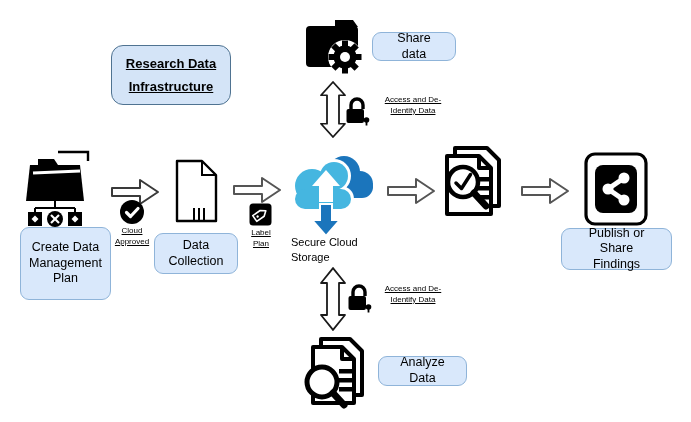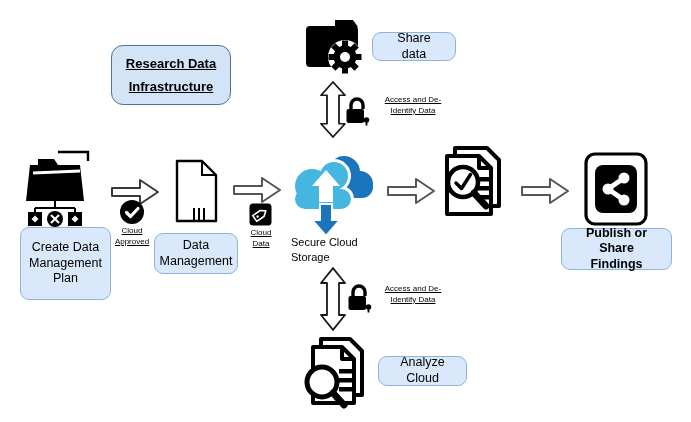--- a/index.html
+++ b/index.html
@@ -37,21 +37,21 @@
   #arrow2{left:231px;top:175px;width:52px;height:30px;}
   #tag-icon{left:249px;top:203px;width:23px;height:23px;}
   #label-label{left:243px;top:228px;width:36px;}
   #cloud-icon{left:288px;top:146px;width:92px;height:92px;}
   #cloud-label{left:291px;top:235px;width:84px;}
   #arrow3{left:386px;top:176px;width:50px;height:30px;}
   #review-icon{left:441px;top:146px;width:70px;height:78px;}
   #review-box{left:429px;top:229px;width:93px;height:30px;}
   #arrow4{left:520px;top:176px;width:50px;height:30px;}
   #publish-icon{left:584px;top:152px;width:64px;height:74px;}
-  #publish-box{left:561px;top:228px;width:111px;height:42px;font-weight:bold;}
+  #publish-box{left:561px;top:228px;width:111px;height:42px;}
   #arrow-bottom{left:319px;top:267px;width:28px;height:64px;}
   #lock-bottom{left:346px;top:283px;width:26px;height:30px;}
   #access-bottom{left:372px;top:284px;width:82px;}
   #analyze-icon{left:303px;top:337px;width:68px;height:76px;}
   #analyze-box{left:378px;top:356px;width:89px;height:30px;}
 </style>
 </head>
 <body>
 
 <div id="diagram">
@@ -149,38 +149,38 @@
       <path d="M2,2 h25 l14,14 v46 H2 z" fill="#fff" stroke="#000" stroke-width="2.4" stroke-linejoin="round"></path>
       <path d="M27,2 v14 h14" fill="none" stroke="#000" stroke-width="2"></path>
       <g stroke="#000" stroke-width="2">
         <line x1="19" y1="49" x2="19" y2="61"></line>
         <line x1="24" y1="49" x2="24" y2="61"></line>
         <line x1="29" y1="49" x2="29" y2="61"></line>
       </g>
     </svg>
   </div>
   <div id="collection-box" class="abs bluebox">
-    <span>Data Management</span>
+    <span>Data Collection</span>
   </div>
 
   <div id="arrow2" class="abs">
     <svg viewBox="0 0 50 30">
       <polygon points="2,11 30,11 30,3 48,15 30,27 30,19 2,19" fill="#fff" stroke="#555" stroke-width="2" stroke-linejoin="round"></polygon>
     </svg>
   </div>
   <div id="tag-icon" class="abs">
     <svg viewBox="0 0 23 23">
       <rect x="0.5" y="0.5" width="22" height="22" rx="3.5" fill="#000"></rect>
       <g transform="rotate(-35 11.5 11.5)">
         <path d="M4.5,8 h9 l4.5,3.5 -4.5,3.5 h-9 z" fill="none" stroke="#fff" stroke-width="1.6" stroke-linejoin="round"></path>
         <circle cx="8" cy="11.5" r="1.2" fill="#fff"></circle>
       </g>
     </svg>
   </div>
-  <div id="label-label" class="abs tinylabel">Cloud Data</div>
+  <div id="label-label" class="abs tinylabel">Label Plan</div>
 
   <div id="cloud-icon" class="abs">
     <svg viewBox="0 0 92 92">
       <g fill="#1b75bc">
         <circle cx="56" cy="26" r="16"></circle>
         <circle cx="72" cy="38" r="13"></circle>
         <circle cx="44" cy="36" r="15"></circle>
         <rect x="40" y="30" width="45" height="22" rx="11"></rect>
       </g>
       <g fill="#fff">
@@ -273,16 +273,16 @@
       <g fill="#000">
         <rect x="36" y="32" width="13" height="4.5"></rect>
         <rect x="32" y="41" width="17" height="4.5"></rect>
         <rect x="36" y="50" width="13" height="4.5"></rect>
       </g>
       <circle cx="19" cy="45" r="15" fill="#fff" stroke="#000" stroke-width="5"></circle>
       <line x1="30" y1="56" x2="41" y2="68" stroke="#000" stroke-width="7" stroke-linecap="round"></line>
     </svg>
   </div>
   <div id="analyze-box" class="abs bluebox">
-    <span>Analyze Cloud</span>
+    <span>Analyze Data</span>
   </div>
 
 </div>
 
 </body></html>

